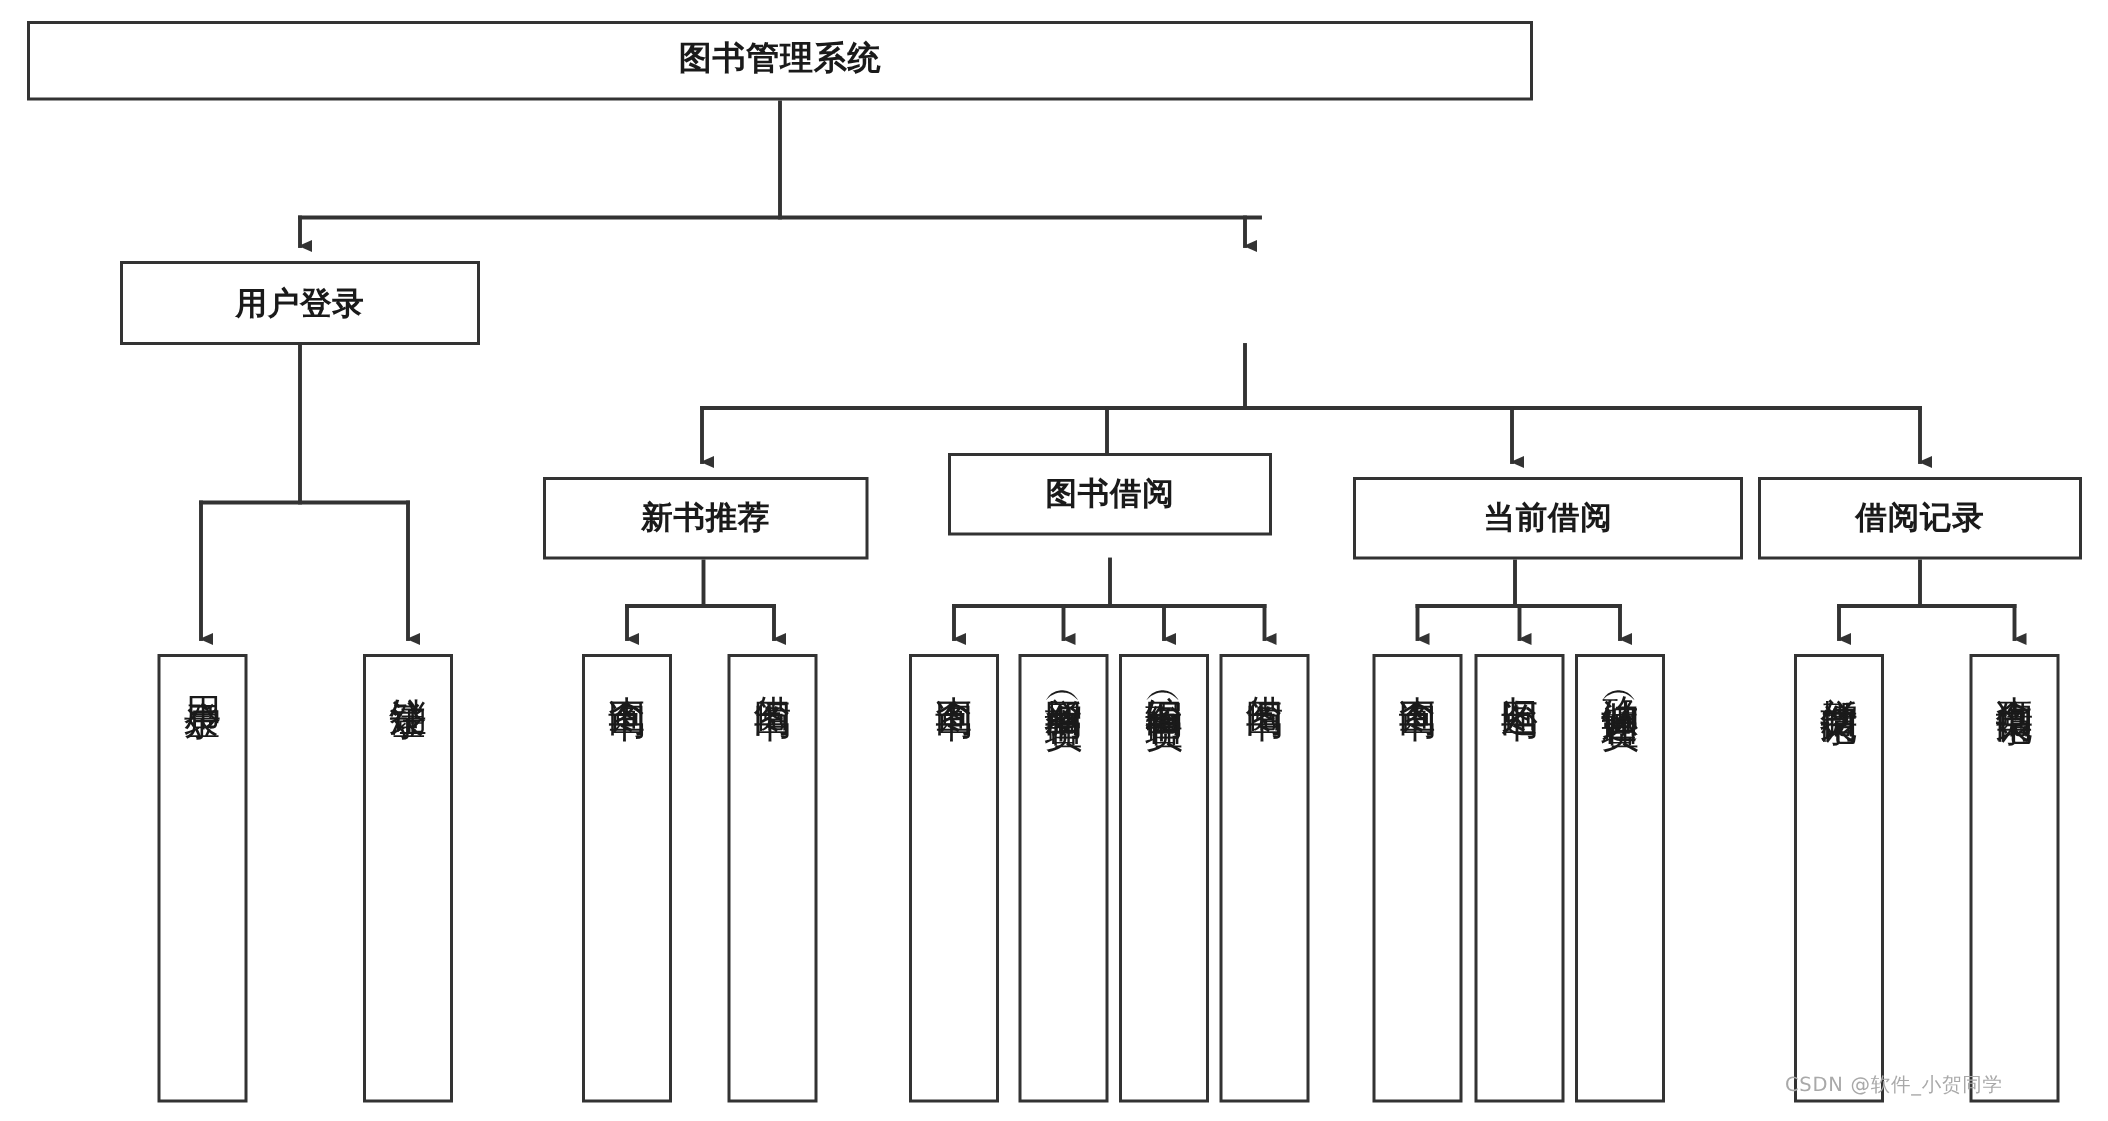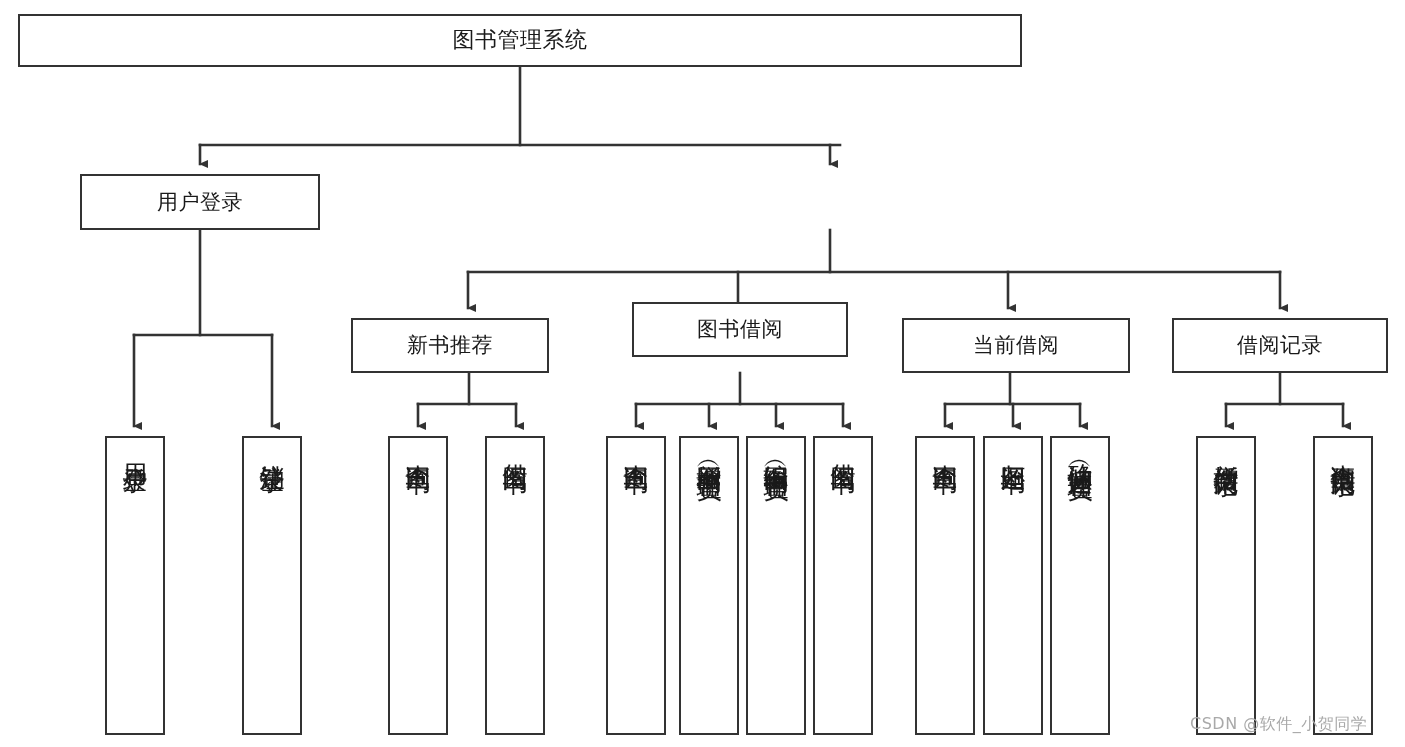--- a/index.html
+++ b/index.html
@@ -37,41 +37,42 @@
     z-index: 2;
   }
   .node-label {
     line-height: 1.28;
     text-align: center;
     white-space: pre-line;
   }
   .node.horiz .node-label {
     font-size: 21px;
     letter-spacing: 0.5px;
+    font-weight: bold;
   }
   .node.root .node-label {
     font-size: 22px;
   }
   .node.vert {
     align-items: flex-start;
     justify-content: center;
     padding-top: 6px;
   }
   .node.vert .node-label {
     writing-mode: vertical-rl;
     text-orientation: upright;
     font-size: 25px;
     letter-spacing: 2px;
     line-height: 1;
   }
   .watermark {
     position: absolute;
     left: 1190px;
     top: 714px;
-    font-size: 16px;
+    font-size: 13px;
     color: #a9a9a9;
     letter-spacing: 0.5px;
     z-index: 5;
     white-space: nowrap;
   }
 </style>
 </head>
 <body>
 
 <div id="stage">
@@ -128,27 +129,27 @@
   </svg>
 
   <div class="node root horiz" style="left:18px; top:14px; width:1004px; height:53px;">
     <span class="node-label">图书管理系统</span>
   </div>
 
   <div class="node horiz" style="left:80px; top:174px; width:240px; height:56px;">
     <span class="node-label">用户登录</span>
   </div>
 
-  <div class="node horiz" style="left:351px; top:318px; width:198px; height:55px;">
+  <div class="node horiz" style="left:362px; top:318px; width:217px; height:55px;">
     <span class="node-label">新书推荐</span>
   </div>
   <div class="node horiz" style="left:632px; top:302px; width:216px; height:55px;">
     <span class="node-label">图书借阅</span>
   </div>
-  <div class="node horiz" style="left:902px; top:318px; width:228px; height:55px;">
+  <div class="node horiz" style="left:902px; top:318px; width:260px; height:55px;">
     <span class="node-label">当前借阅</span>
   </div>
   <div class="node horiz" style="left:1172px; top:318px; width:216px; height:55px;">
     <span class="node-label">借阅记录</span>
   </div>
 
   <div class="node vert" style="left:105px; top:436px; width:60px; height:299px;">
     <span class="node-label">用户登录</span>
   </div>
   <div class="node vert" style="left:242px; top:436px; width:60px; height:299px;">

